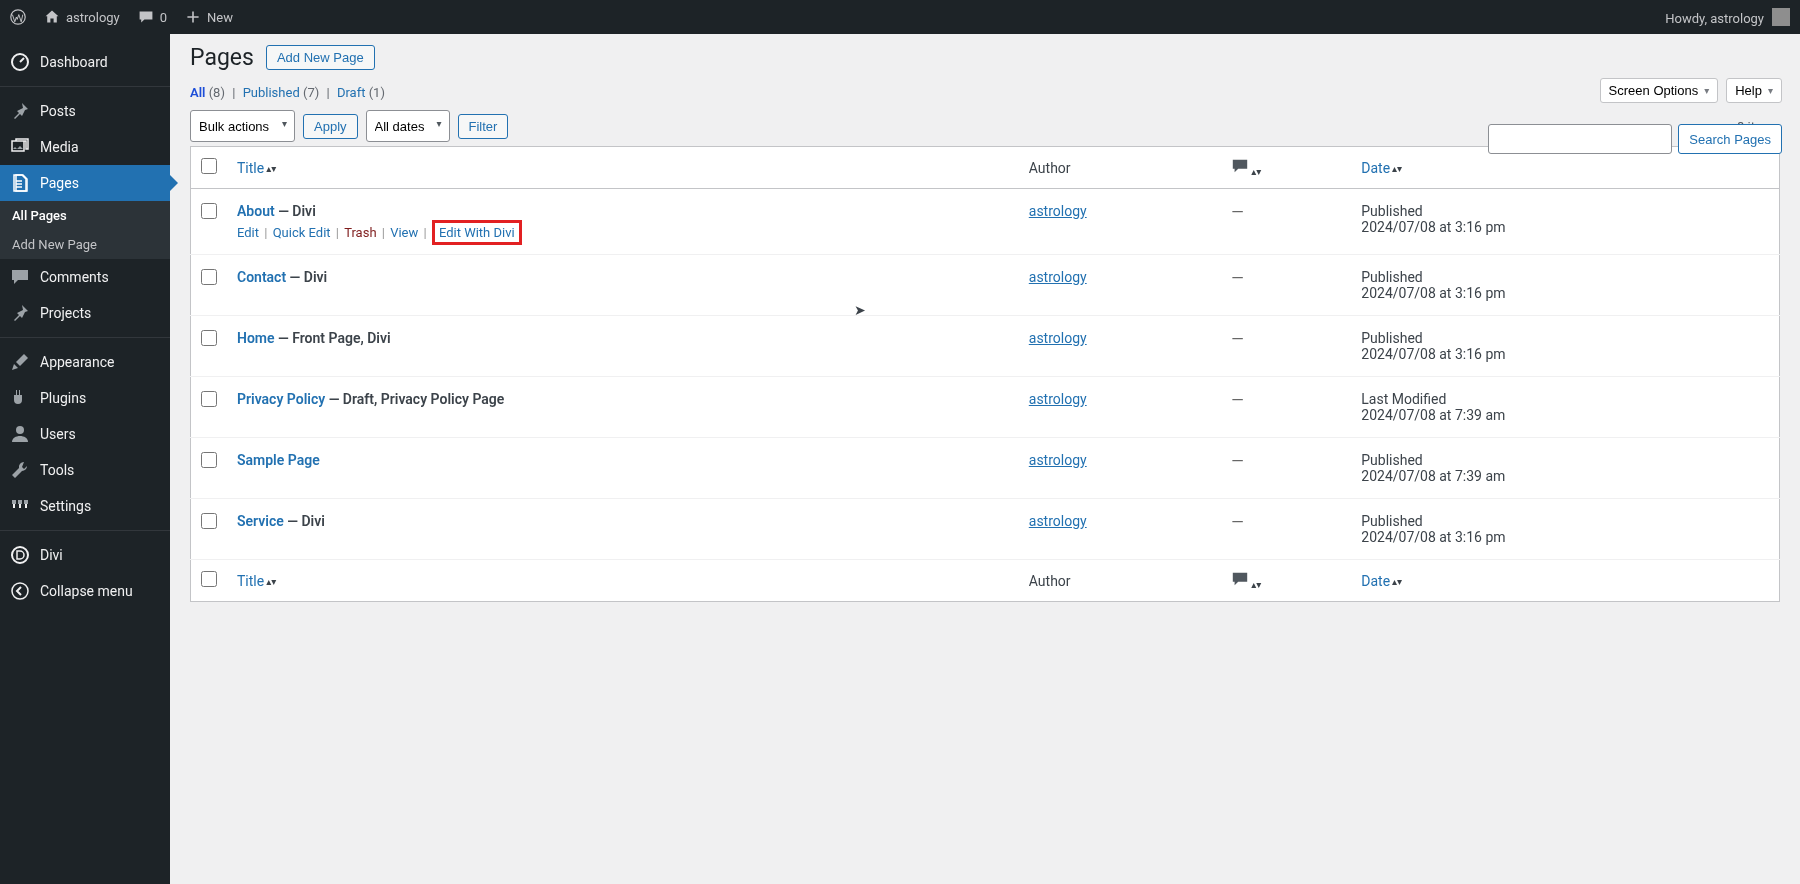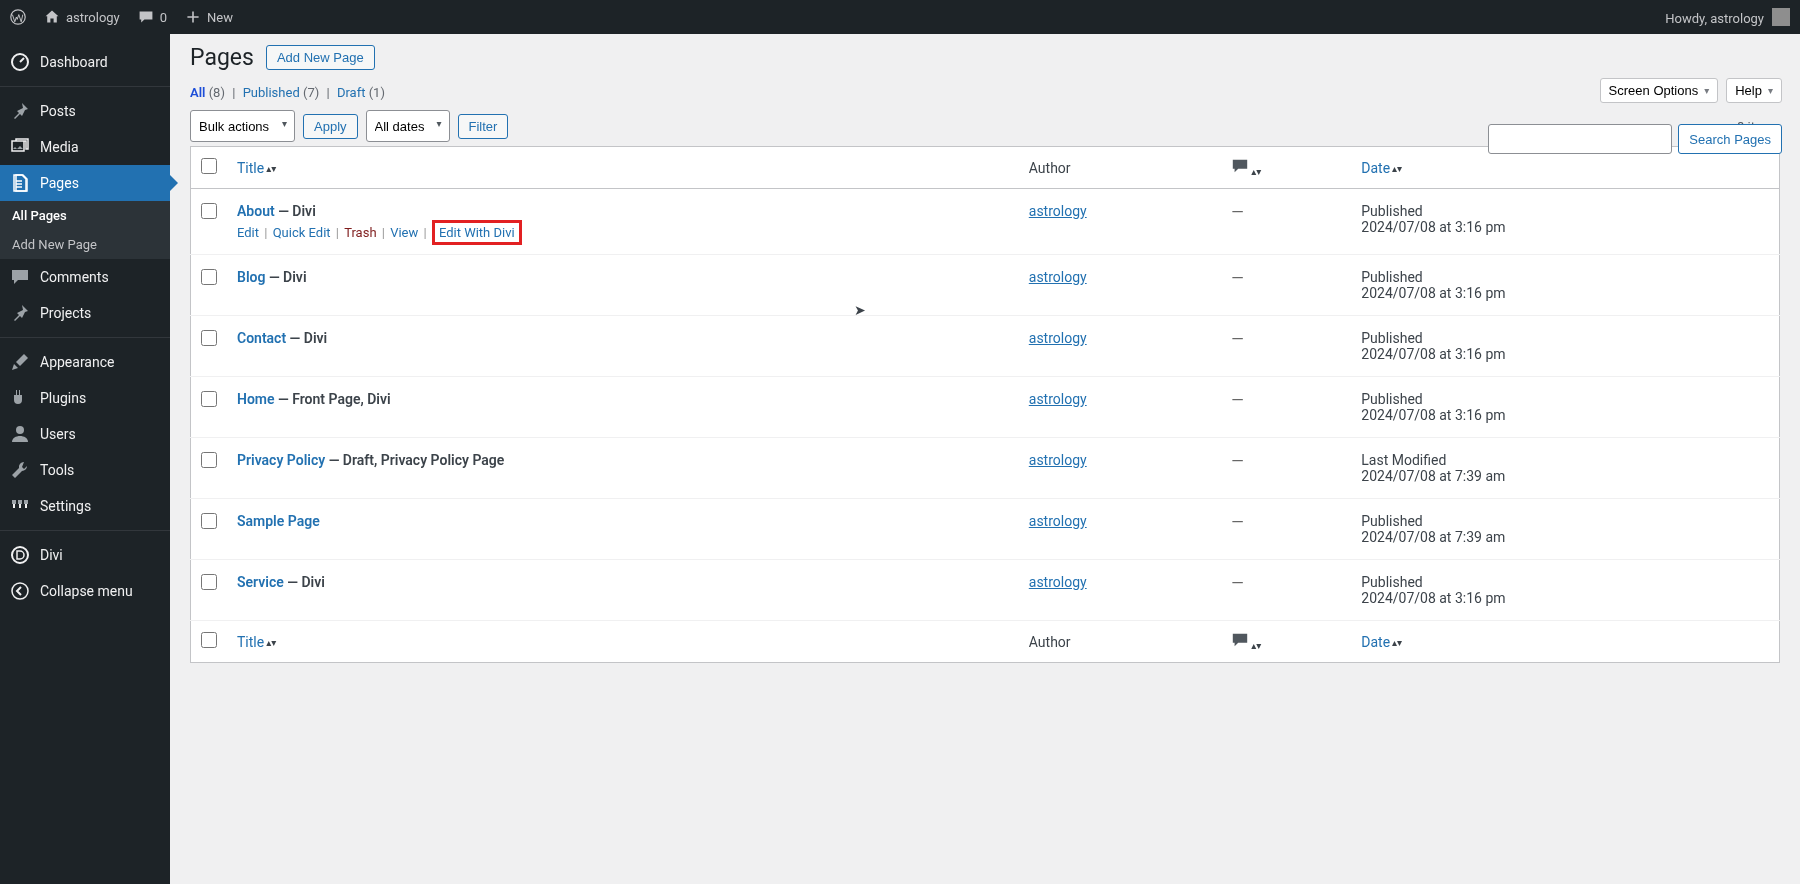--- a/index.html
+++ b/index.html
@@ -264,27 +264,20 @@
       <tbody id="table-body">
           <tr>
             <td class="check-col"><input type="checkbox" style=""></td>
             <td class="title-cell"><strong><a href="#">About</a><span class="suffix"> — Divi</span></strong><div class="row-actions"><a href="#">Edit</a><span class="sep"> | </span><a href="#">Quick Edit</a><span class="sep"> | </span><span class="trash"><a href="#">Trash</a></span><span class="sep"> | </span><a href="#">View</a><span class="sep"> | </span><span class="highlight-box"><a href="#">Edit With Divi</a></span></div></td>
             <td><a href="#" class="author-link">astrology</a></td>
             <td><span class="dash">—</span></td>
             <td class="date-cell">Published<br>2024/07/08 at 3:16 pm</td>
           </tr>
           <tr>
             <td class="check-col"><input type="checkbox" style=""></td>
-            <td class="title-cell"><strong><a href="#">Blog</a><span class="suffix"> — Divi</span></strong></td>
-            <td><a href="#" class="author-link">astrology</a></td>
-            <td><span class="dash">—</span></td>
-            <td class="date-cell">Published<br>2024/07/08 at 3:16 pm</td>
-          </tr>
-          <tr>
-            <td class="check-col"><input type="checkbox" style=""></td>
             <td class="title-cell"><strong><a href="#">Contact</a><span class="suffix"> — Divi</span></strong></td>
             <td><a href="#" class="author-link">astrology</a></td>
             <td><span class="dash">—</span></td>
             <td class="date-cell">Published<br>2024/07/08 at 3:16 pm</td>
           </tr>
           <tr>
             <td class="check-col"><input type="checkbox" style=""></td>
             <td class="title-cell"><strong><a href="#">Home</a><span class="suffix"> — Front Page, Divi</span></strong></td>
             <td><a href="#" class="author-link">astrology</a></td>
             <td><span class="dash">—</span></td>

